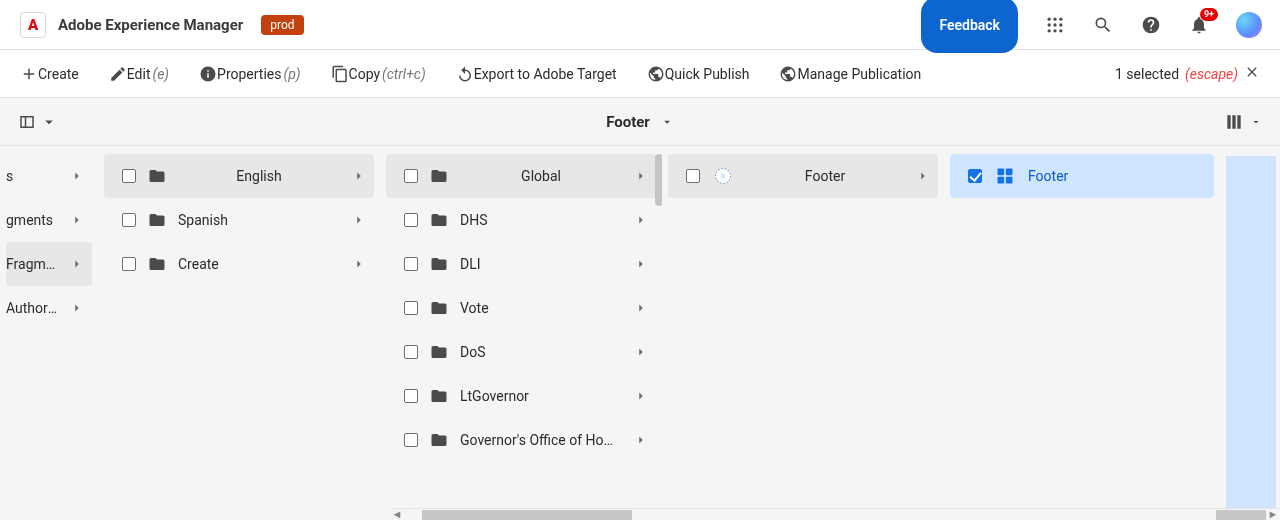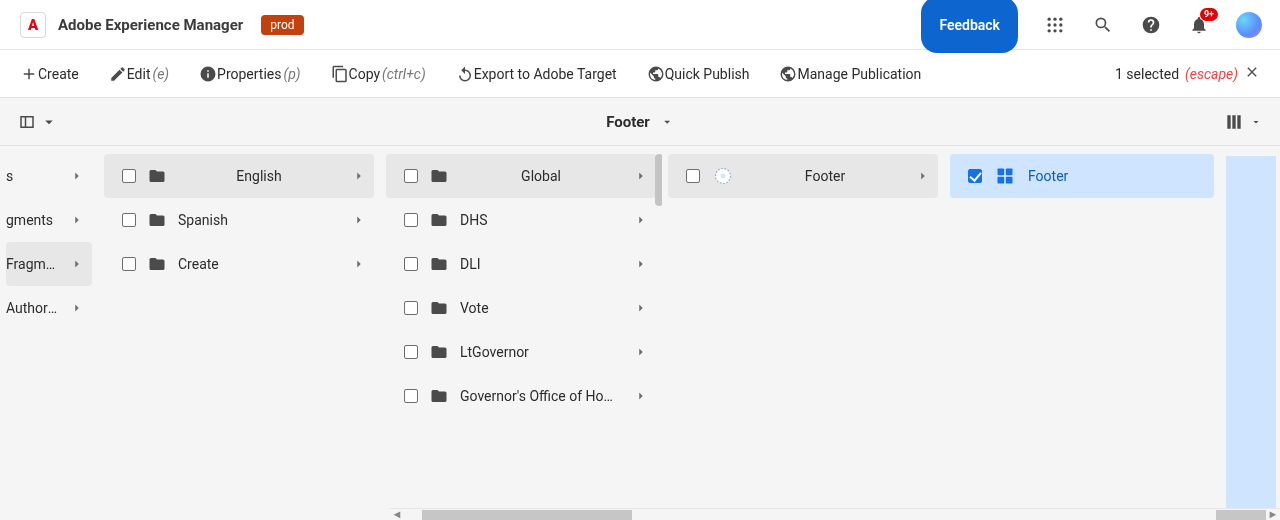--- a/index.html
+++ b/index.html
@@ -386,20 +386,30 @@
         <svg class="chev" viewBox="0 0 24 24">
           <use href="#chev"></use>
         </svg>
       </div>
       <div class="row">
         <div class="cb"></div>
         <svg class="folder-ico" viewBox="0 0 24 24">
           <use href="#folder"></use>
         </svg>
         <span class="row-label">Vote</span>
+        <svg class="chev" viewBox="0 0 24 24">
+          <use href="#chev"></use>
+        </svg>
+      </div>
+      <div class="row">
+        <div class="cb"></div>
+        <svg class="folder-ico" viewBox="0 0 24 24">
+          <use href="#folder"></use>
+        </svg>
+        <span class="row-label">DoS</span>
         <svg class="chev" viewBox="0 0 24 24">
           <use href="#chev"></use>
         </svg>
       </div>
       <div class="row">
         <div class="cb"></div>
         <svg class="folder-ico" viewBox="0 0 24 24">
           <use href="#folder"></use>
         </svg>
         <span class="row-label">LtGovernor</span>

